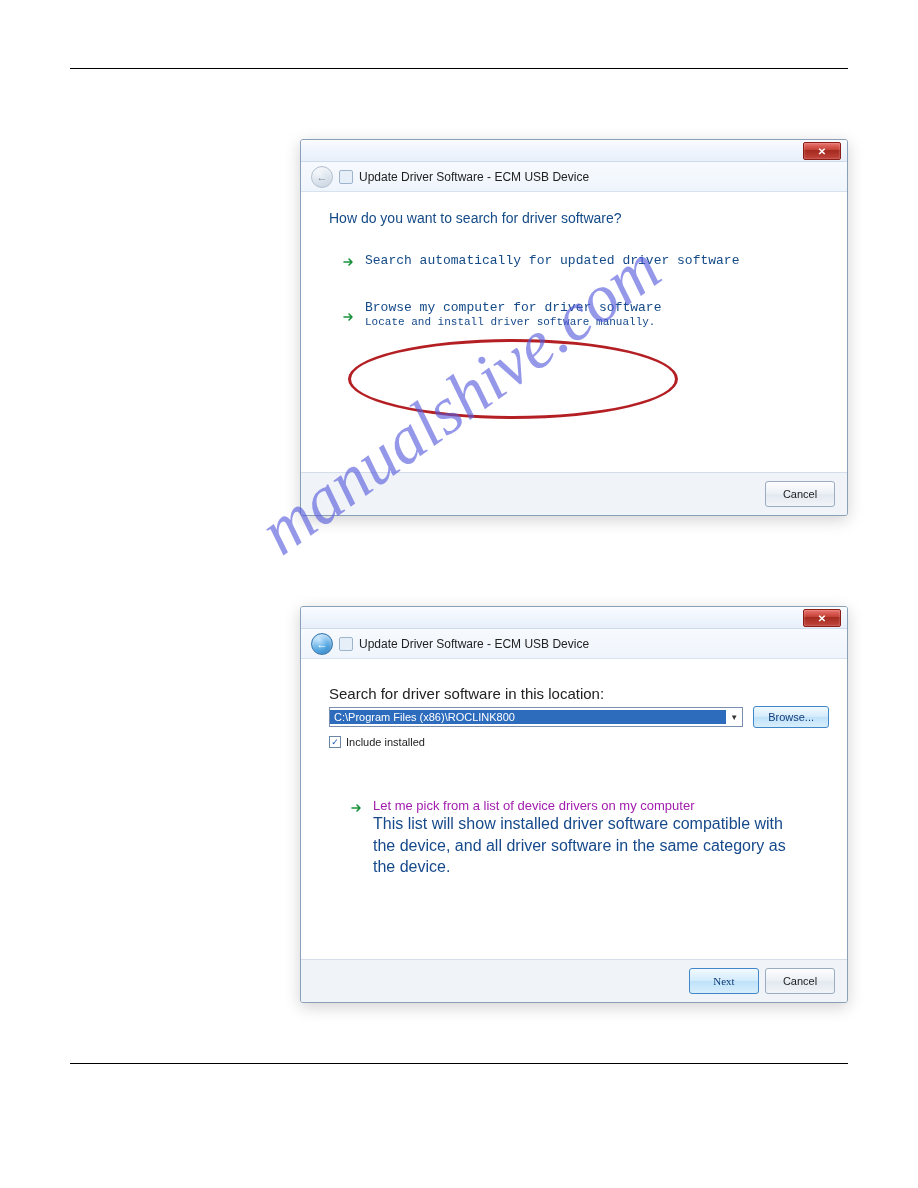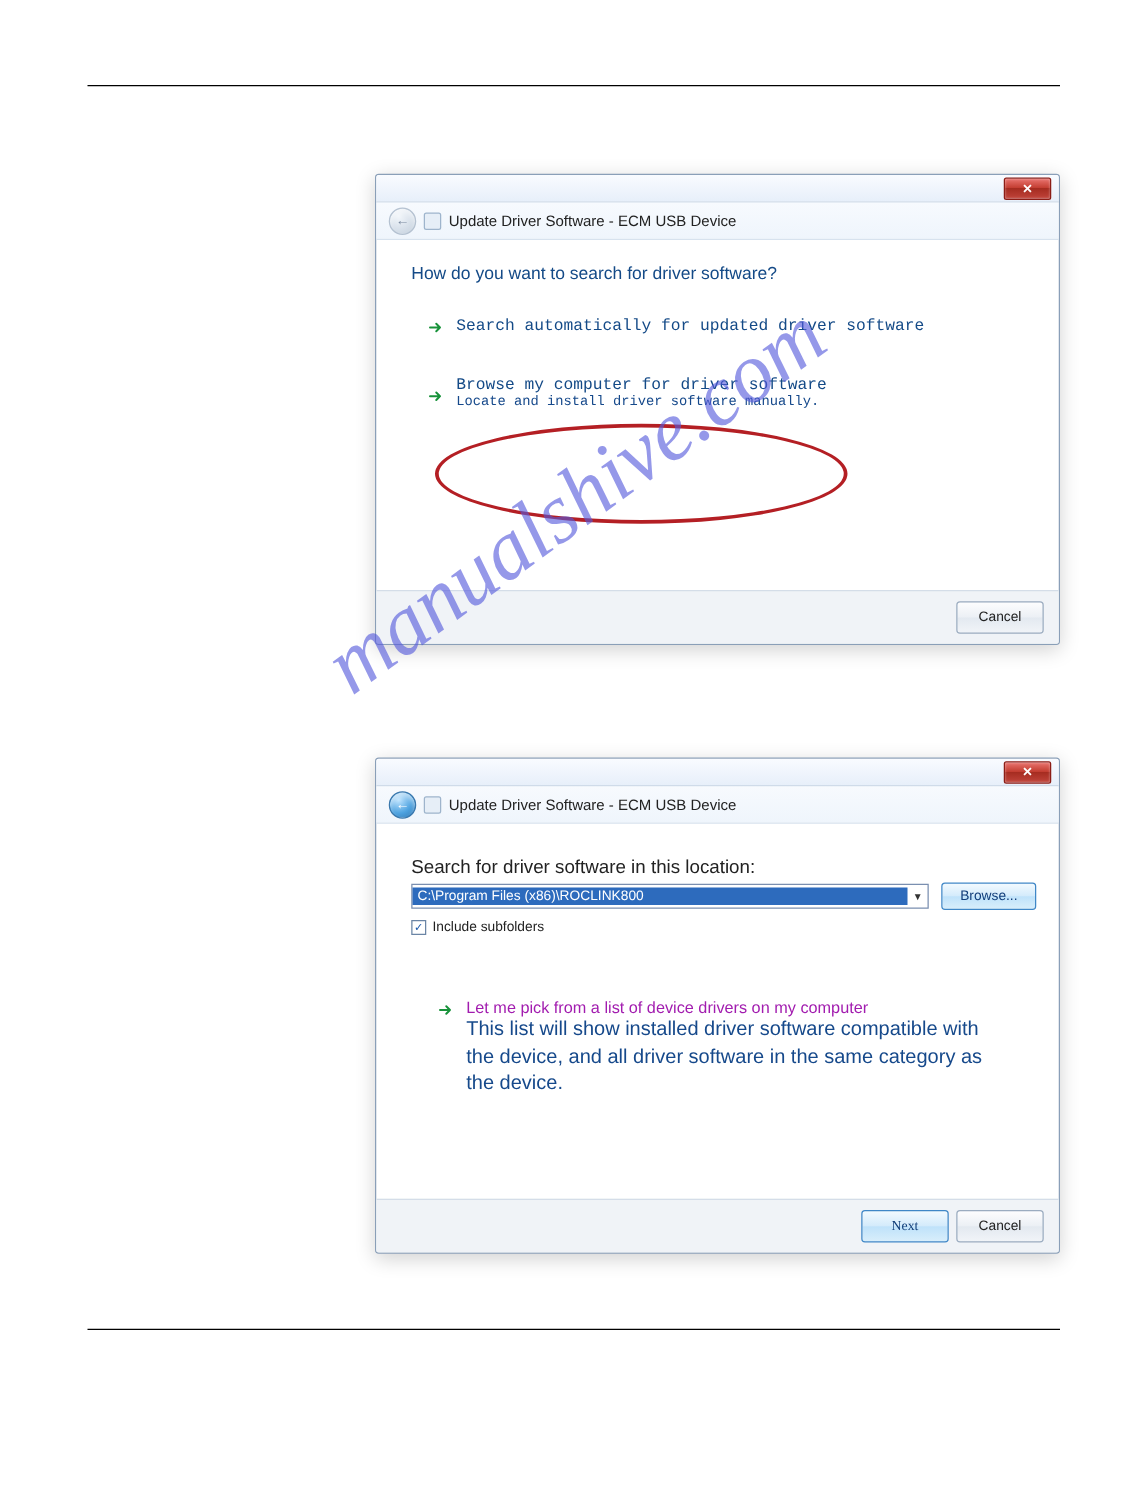--- a/index.html
+++ b/index.html
@@ -299,21 +299,21 @@
           <div class="path-combo">
             <div class="sel">C:\Program Files (x86)\ROCLINK800</div>
             <div class="caret">▼</div>
           </div>
           <div class="browse-btn">Browse...</div>
         </div>
         <div class="chk-row">
           <div class="chk">
             <span>✓</span>
           </div>
-          <span>Include subfolders</span>
+          <span>Include installed</span>
         </div>
 
         <div class="opt2">
           <div class="arrow-icon">
             <svg viewBox="0 0 12 12">
                 <path d="M1 6 H9 M6 3 L9 6 L6 9" stroke="#18923a" stroke-width="1.6" fill="none" stroke-linecap="round" stroke-linejoin="round"></path>
               </svg>
           </div>
           <div>
             <div class="opt-title">Let me pick from a list of device drivers on my computer</div>

